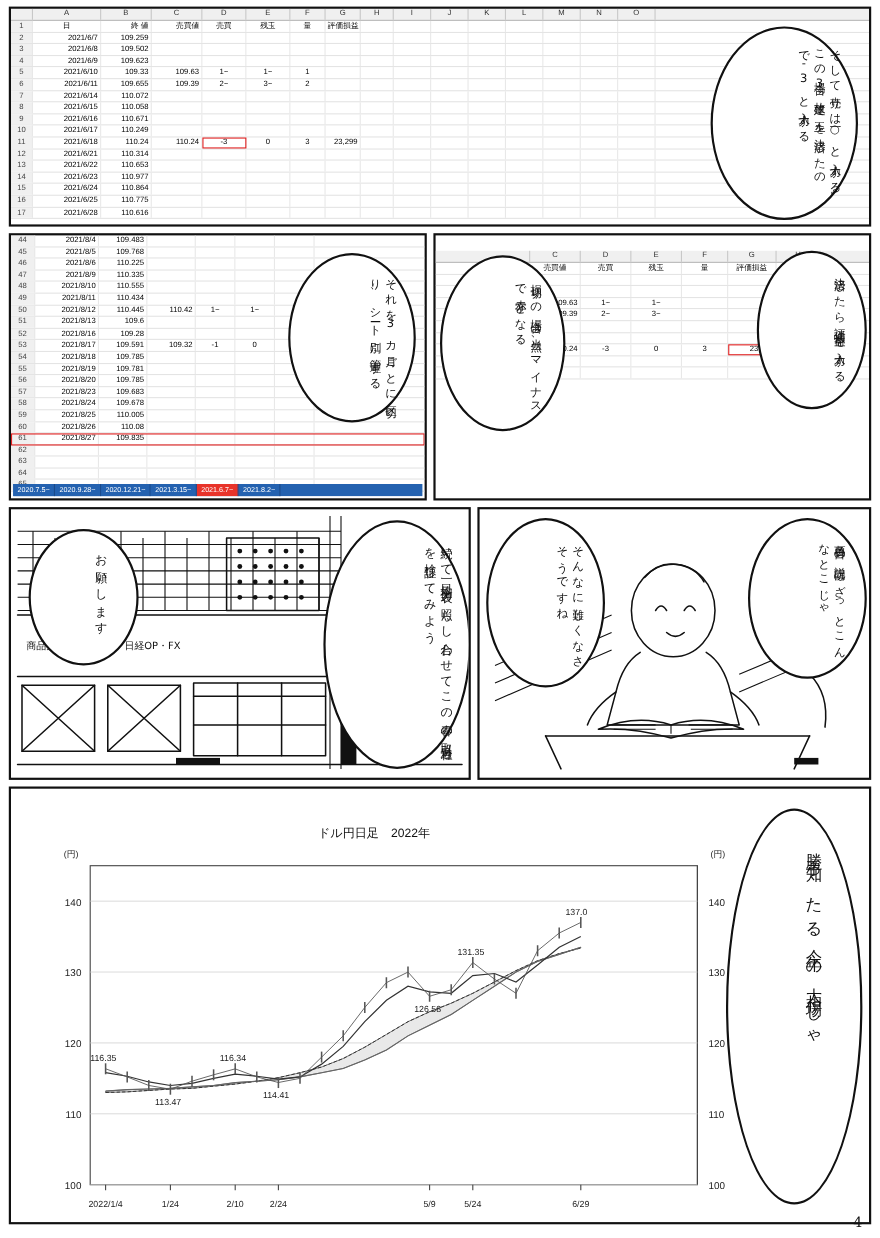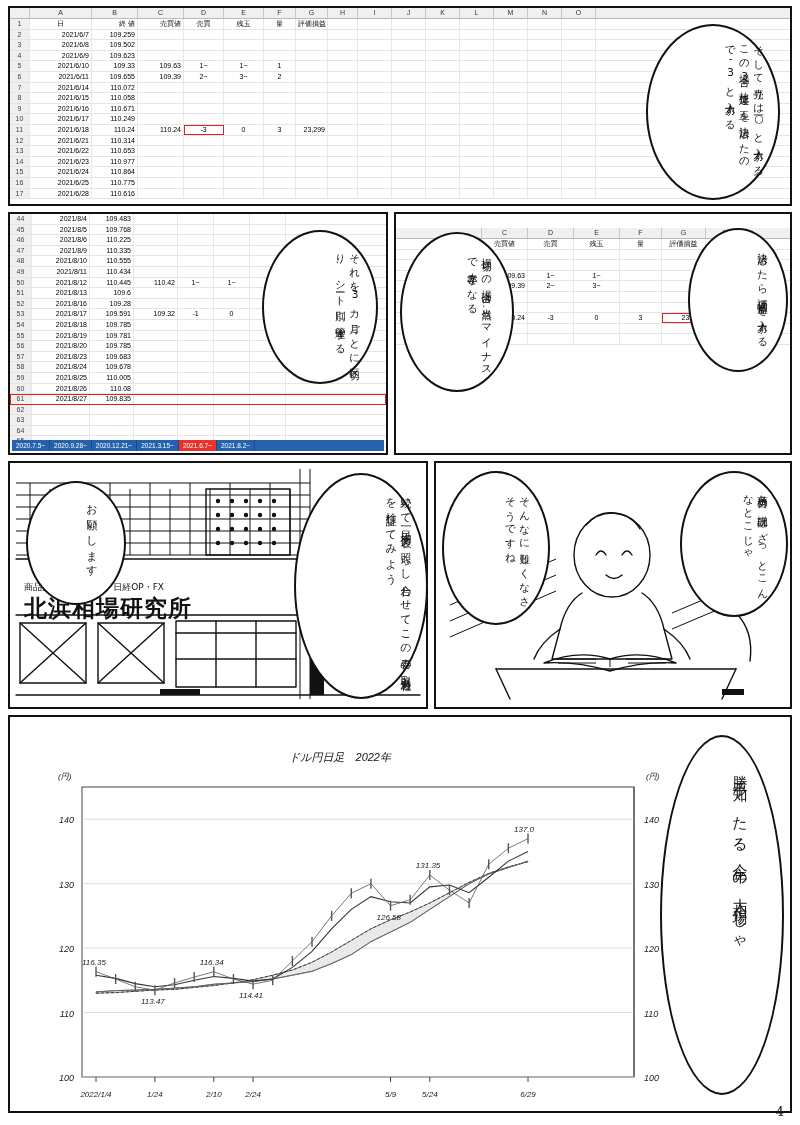--- a/index.html
+++ b/index.html
@@ -24,21 +24,21 @@
 
   
   .bubble{position:absolute;border:2px solid #111;border-radius:50%;background:#fff;}
   .vtext{writing-mode:vertical-rl;text-orientation:upright;font-family:"DejaVu Sans",sans-serif;color:#111;letter-spacing:2px;line-height:1.35;}
 
   
   .ink{stroke:#111;fill:none;stroke-width:1.4;stroke-linecap:round;stroke-linejoin:round;}
   .ink-thin{stroke:#111;fill:none;stroke-width:1;}
 
   
-  .chartwrap{position:absolute;left:0;top:0;right:0;bottom:0;font-style:italic;}
+  .chartwrap{position:absolute;left:0;top:0;right:0;bottom:0;}
   .axis{stroke:#444;stroke-width:1;fill:none;}
   .gridv{stroke:#cfcfcf;stroke-width:.7;}
   .tick{font-size:9px;fill:#222;font-family:"Liberation Sans",sans-serif;}
   .ticksm{font-size:8px;fill:#222;font-family:"Liberation Sans",sans-serif;}
   .lbl{font-size:8px;fill:#222;font-family:"Liberation Sans",sans-serif;}
   .ctitle{font-size:11px;fill:#111;font-family:"Liberation Sans",sans-serif;}
   .series-candle{stroke:#555;stroke-width:.8;fill:none;}
   .series-ma{stroke:#333;stroke-width:1.1;fill:none;}
   .series-ma2{stroke:#666;stroke-width:1;fill:none;}
   .cloud{fill:#e9e9e9;stroke:#555;stroke-width:.7;}
@@ -773,21 +773,20 @@
 
       <line x1="6" y1="232" x2="410" y2="232" class="ink"></line>
 
       <rect x="300" y="196" width="14" height="36" fill="#111"></rect>
       <rect x="150" y="226" width="40" height="6" fill="#111"></rect>
     </svg>
 
     
     
     <div style="position:absolute;left:14px;top:118px;font-size:9px;font-family:'DejaVu Sans',sans-serif;color:#111;">商品先物・日経225・日経OP・FX</div>
-    <div style="position:absolute;left:14px;top:130px;font-size:23px;font-family:'DejaVu Serif',serif;font-weight:bold;color:#111;letter-spacing:1px;">北浜相場研究所</div>
 
     
     <div class="bubble" style="left:16px;top:18px;width:96px;height:120px;">
       <div class="vtext" style="position:absolute;left:30px;top:14px;height:92px;width:40px;font-size:11px;">お願いします</div>
     </div>
     
     <div class="bubble" style="left:284px;top:10px;width:130px;height:222px;">
       <div class="vtext" style="position:absolute;left:16px;top:14px;height:192px;width:100px;font-size:11px;">続いて一目均衡表と照らし合わせてこの春の取引過程を検証してみよう</div>
     </div>
   </div>

